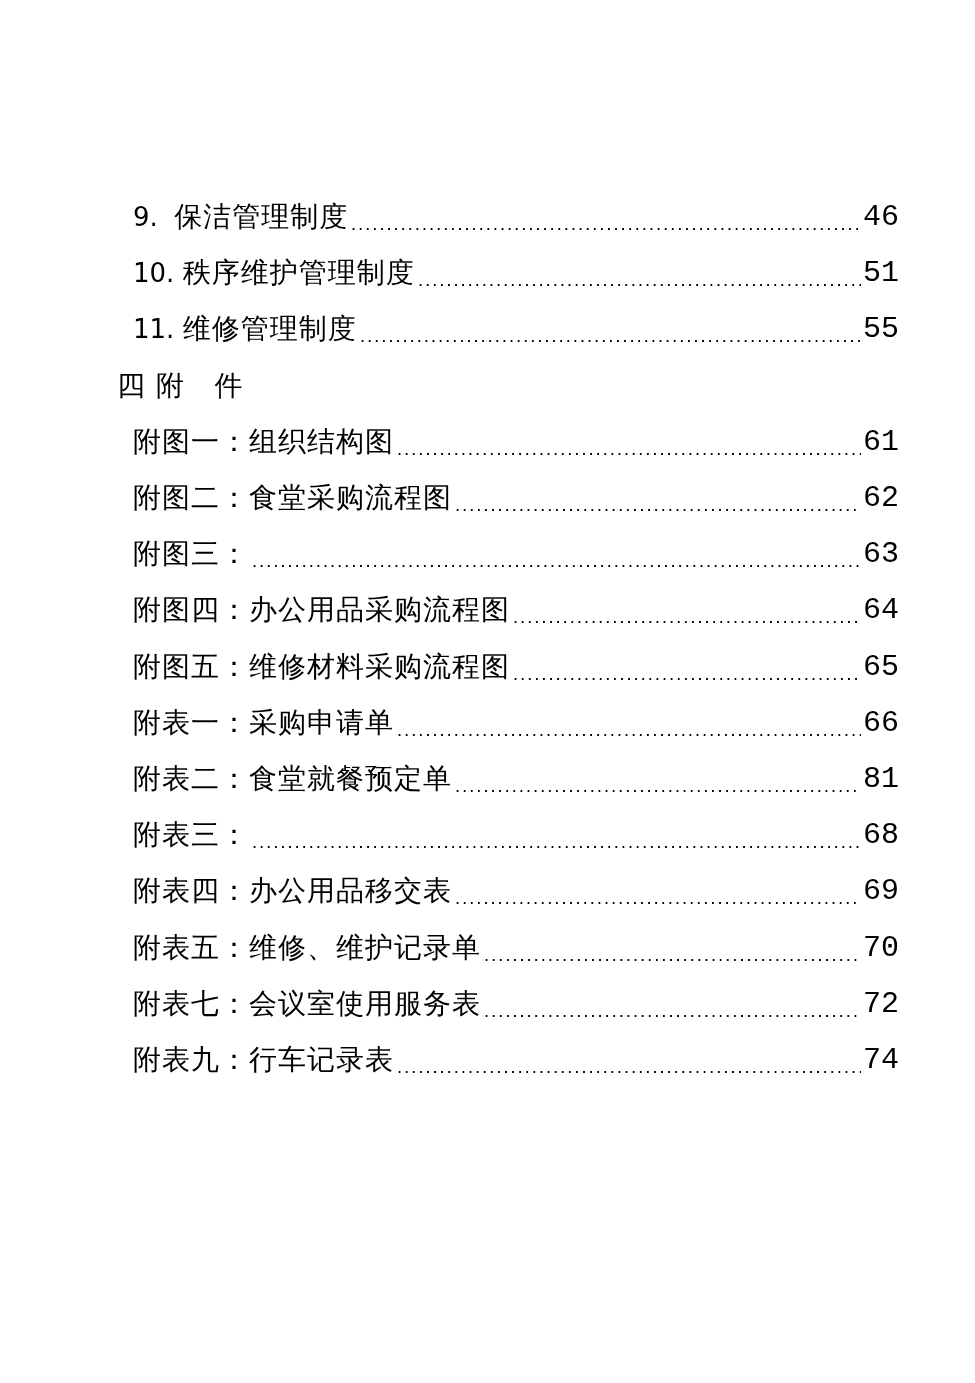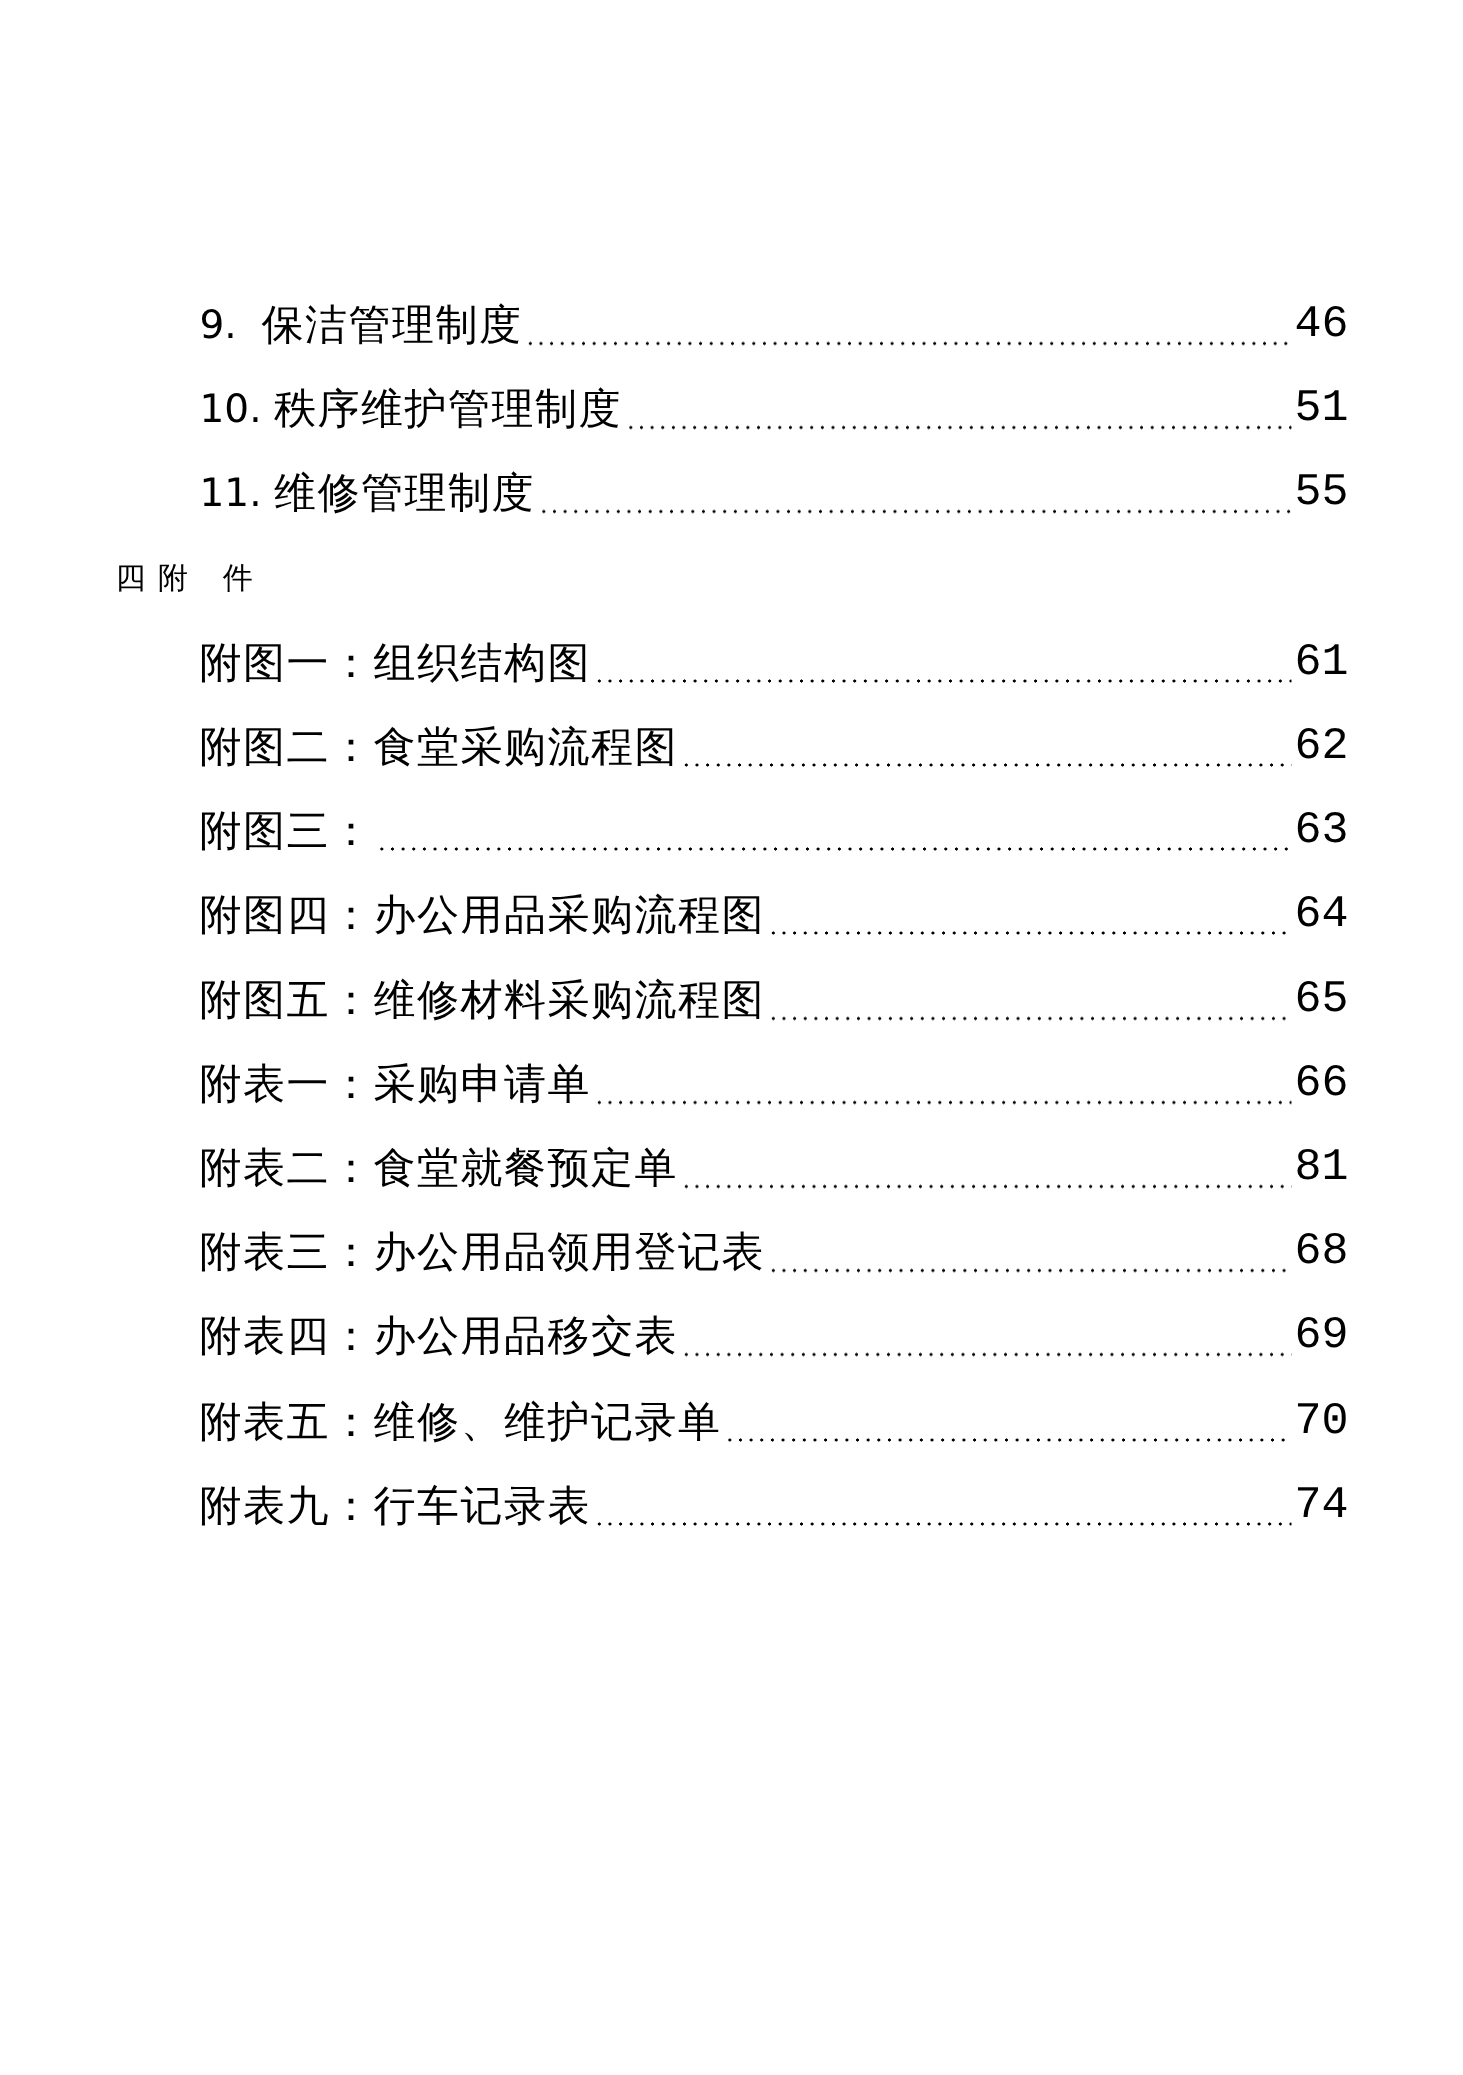--- a/index.html
+++ b/index.html
@@ -60,23 +60,24 @@
       background-position: 0 20px;
     }
     .entry-page {
       font-family: Liberation Mono, monospace;
       font-size: 30px;
       white-space: nowrap;
       min-width: 36px;
       text-align: right;
     }
     .heading-text {
-      font-size: 20px;
+      font-size: 28px;
       white-space: pre;
       letter-spacing: 1px;
+      margin-left: 40px;
     }
   </style>
 </head>
 <body>
 
 <div class="toc">
 
   <div class="toc-row sub">
     <span class="entry-num">9.  </span>
     <span class="entry-title">保洁管理制度</span>
@@ -136,36 +137,41 @@
     <span class="entry-page">66</span>
   </div>
   <div class="toc-row sub">
     <span class="entry-title">附表二：</span>
     <span class="entry-title">食堂就餐预定单</span>
     <span class="entry-leader"></span>
     <span class="entry-page">81</span>
   </div>
   <div class="toc-row sub">
     <span class="entry-title">附表三：</span>
-    <span class="entry-title">办公用品领用登记表</span>
     <span class="entry-leader"></span>
     <span class="entry-page">68</span>
   </div>
   <div class="toc-row sub">
     <span class="entry-title">附表四：</span>
     <span class="entry-title">办公用品移交表</span>
     <span class="entry-leader"></span>
     <span class="entry-page">69</span>
   </div>
   <div class="toc-row sub">
     <span class="entry-title">附表五：</span>
     <span class="entry-title">维修、维护记录单</span>
     <span class="entry-leader"></span>
     <span class="entry-page">70</span>
   </div>
   <div class="toc-row sub">
+    <span class="entry-title">附表七：</span>
+    <span class="entry-title">会议室使用服务表</span>
+    <span class="entry-leader"></span>
+    <span class="entry-page">72</span>
+  </div>
+  <div class="toc-row sub">
     <span class="entry-title">附表九：</span>
     <span class="entry-title">行车记录表</span>
     <span class="entry-leader"></span>
     <span class="entry-page">74</span>
   </div>
 
 </div>
 
 </body></html>

